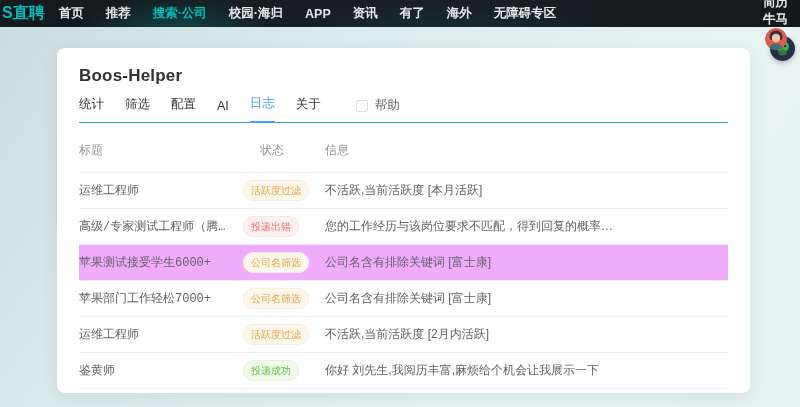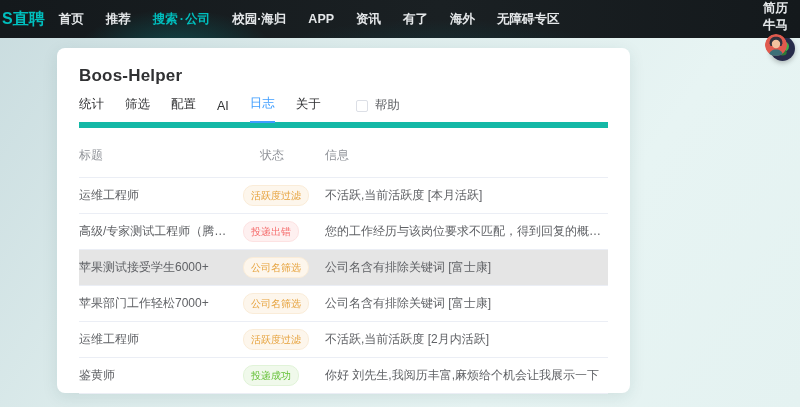--- a/index.html
+++ b/index.html
@@ -1,66 +1,66 @@
 <!DOCTYPE html>
 <html><head>
 <meta charset="utf-8">
 <style>
   * { margin:0; padding:0; box-sizing:border-box; }
   html,body { width:800px; height:407px; overflow:hidden; font-family:"Liberation Sans","DejaVu Sans",sans-serif; }
   body { background:linear-gradient(125deg,#c9dcdf 0%,#ddecec 35%,#e7f4f3 70%,#e4f2f1 100%); position:relative; }
 
   
   .topnav{
-    height:38px; display:flex; align-items:center; padding:0 12px 0 2px;
+    height:27px; display:flex; align-items:center; padding:0 12px 0 2px;
     background:
       radial-gradient(140px 60px at 22% 135%, rgba(0,190,189,.28), transparent 70%),
       radial-gradient(260px 60px at 55% 160%, rgba(0,150,160,.16), transparent 70%),
       linear-gradient(90deg,#14191c,#1a2023 55%,#14191c);
     position:relative; z-index:5;
   }
   .logo{ color:#00bebd; font-size:16px; font-weight:700; letter-spacing:0; margin-right:14px; white-space:nowrap; cursor:pointer; }
   .nav-items{ display:flex; align-items:center; column-gap:22px; }
   .nav-item{ color:#e4e7e9; font-size:12.5px; font-weight:700; white-space:nowrap; cursor:pointer; }
-  .nav-item.active{ color:#00bebd;font-family:Liberation Mono, monospace; }
+  .nav-item.active{ color:#00bebd; }
   .nav-right{ margin-left:auto; display:flex; align-items:center; column-gap:15px;flex-direction:column; }
   .nav-link{ color:#e4e7e9; font-size:12.5px; font-weight:700; white-space:nowrap; cursor:pointer; position:relative; }
   .msg-badge{
     position:absolute; top:-8px; right:-23px; background:#e0352b; color:#fff;
     font-size:11px; font-weight:700; line-height:1; padding:2.5px 4.5px; border-radius:8px; z-index:6;
   }
   .avatar{ width:22px; height:22px; border-radius:50%; overflow:hidden; flex:none; cursor:pointer; }
 
   
   .plugin-fab{ position:absolute; left:770px; top:36px; width:25px; height:25px; border-radius:50%; cursor:pointer;
     box-shadow:0 2px 5px rgba(0,0,0,.25); z-index:4; }
 
   
   .card{
-    position:absolute; left:57px; top:48px; width:573px; height:345px;
+    position:absolute; left:57px; top:48px; width:693px; height:345px;
     background:#fff; border-radius:8px; box-shadow:0 4px 16px rgba(20,70,70,.10);
     padding:18px 22px 0; z-index:3;
   }
   .card-title{ font-size:17px; font-weight:700; color:#303133; letter-spacing:.2px; }
 
-  .tabs{ display:flex; align-items:flex-end; column-gap:21px; margin-top:9px; border-bottom:6px solid #14b8a6; }
+  .tabs{ display:flex; align-items:flex-end; column-gap:21px; margin-top:9px; border-bottom:1px solid #14b8a6; }
   .tab{ font-size:12.5px; color:#303133; padding-bottom:9px; cursor:pointer; white-space:nowrap; }
   .tab.active{ color:#409eff; border-bottom:2px solid #409eff; margin-bottom:-1px; }
   .help-wrap{ display:flex; align-items:center; margin-left:14px; padding-bottom:8px; cursor:pointer; }
   .checkbox{ width:12px; height:12px; border:1px solid #dcdfe6; border-radius:2px; background:#fff; flex:none; }
   .help-label{ font-size:12.5px; color:#606266; margin-left:7px; white-space:nowrap;font-family:Liberation Serif, serif; }
 
   
   .thead{ display:grid; grid-template-columns:164px 82px 1fr; padding:19px 0 13px; border-bottom:1px solid #ebeef5; }
   .th{ font-size:12px; color:#909399; font-weight:400; }
   .th-status{ padding-left:17px; }
   .tbody .trow{ display:grid; grid-template-columns:164px 82px 1fr; align-items:center; height:36px; border-bottom:1px solid #ebeef5; cursor:default; }
-  .trow.highlight{ background:#e5e5e5; }
+  .trow.highlight{ background:#f0abfc; }
   .td{ font-size:12px; color:#606266; white-space:nowrap; overflow:hidden; text-overflow:ellipsis; }
-  .td-title{ padding-right:11px; }
+  .td-title{ padding-right:11px;font-family:Liberation Mono, monospace; }
   .tag{ display:inline-block; font-size:10px; line-height:1; padding:5px 7px 4px; border-radius:10px; border:1px solid transparent; white-space:nowrap; }
   .tag.warning{ color:#e6a23c; background:#fdf6ec; border-color:#faecd8; }
   .tag.danger{ color:#f56c6c; background:#fef0f0; border-color:#fde2e2; }
   .tag.success{ color:#67c23a; background:#f0f9eb; border-color:#e1f3d8; }
 </style>
 </head>
 <body>
 
 <div class="topnav">
   <span class="logo">S直聘</span>

